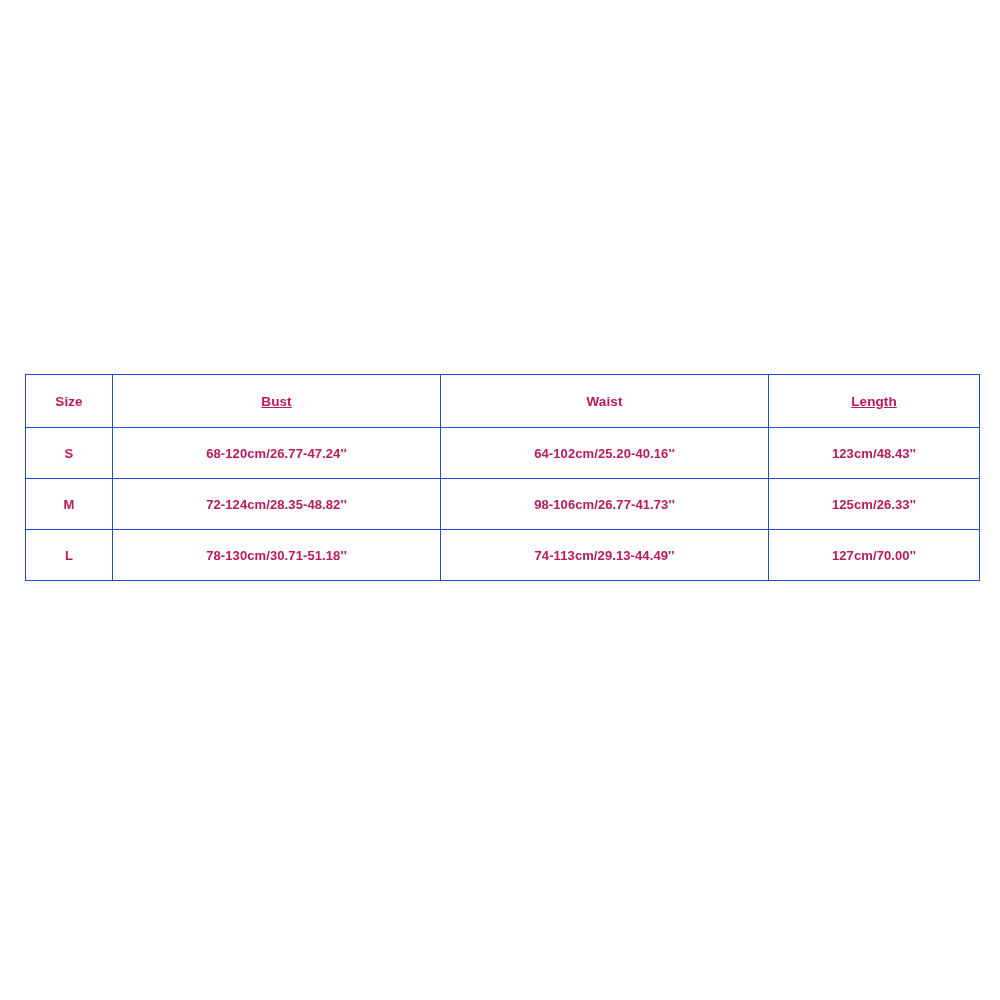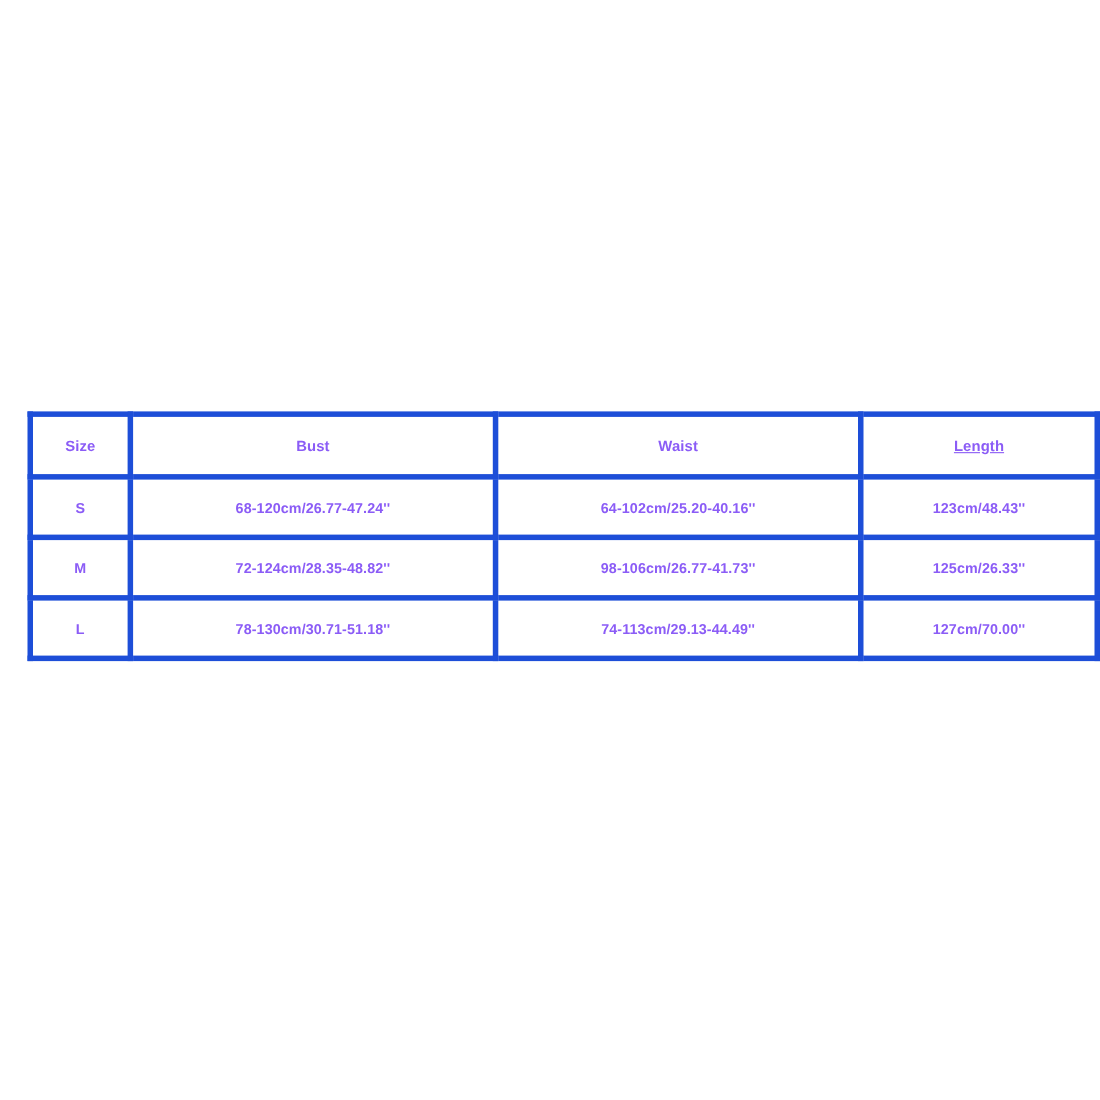--- a/index.html
+++ b/index.html
@@ -26,36 +26,36 @@
   .size-chart {
     position: absolute;
     left: 25px;
     top: 374px;
     width: 950px;
     border-collapse: collapse;
     table-layout: fixed;
   }
   .size-chart td,
   .size-chart th {
-    border: 5px solid #1d4ed8;
+    border: 1px solid #1d4ed8;
     text-align: center;
     vertical-align: middle;
     padding: 0;
     height: 50px;
     font-weight: bold;
     font-size: 13px;
     letter-spacing: 0.1px;
-    color: #8b5cf6;
+    color: #be185d;
   }
   .size-chart thead th {
     font-size: 13.5px;
     height: 52px;
   }
   .col-size   { width: 86px; }
-  .col-bust   { width: 327px; }
+  .col-bust   { width: 327px; text-decoration: underline; }
   .col-waist  { width: 327px; margin-top: 38px; }
   .col-length { width: 210px; text-decoration: underline; }
 
   .cell-size { font-size: 13.5px; }
   .cell-val  { font-size: 13px; }
 </style>
 </head>
 <body>
 
 <div class="sheet">

